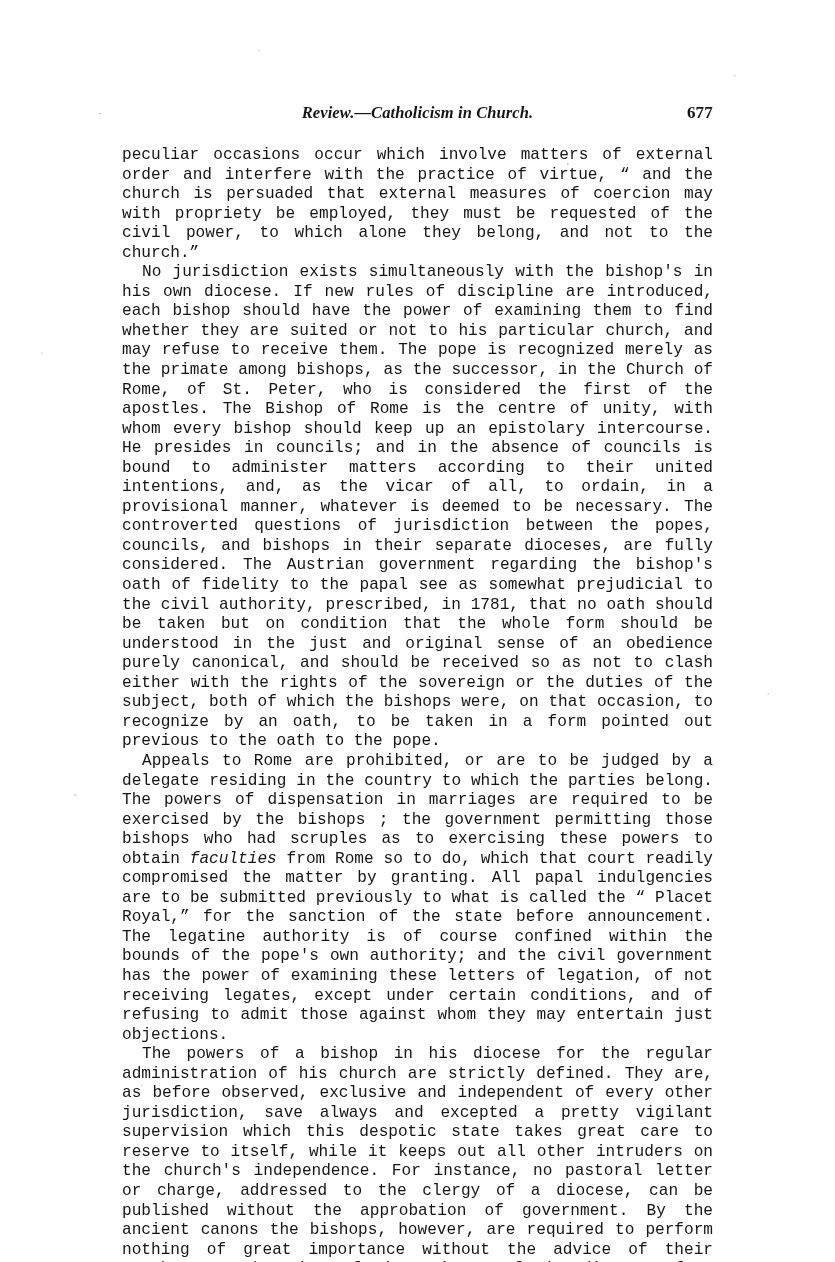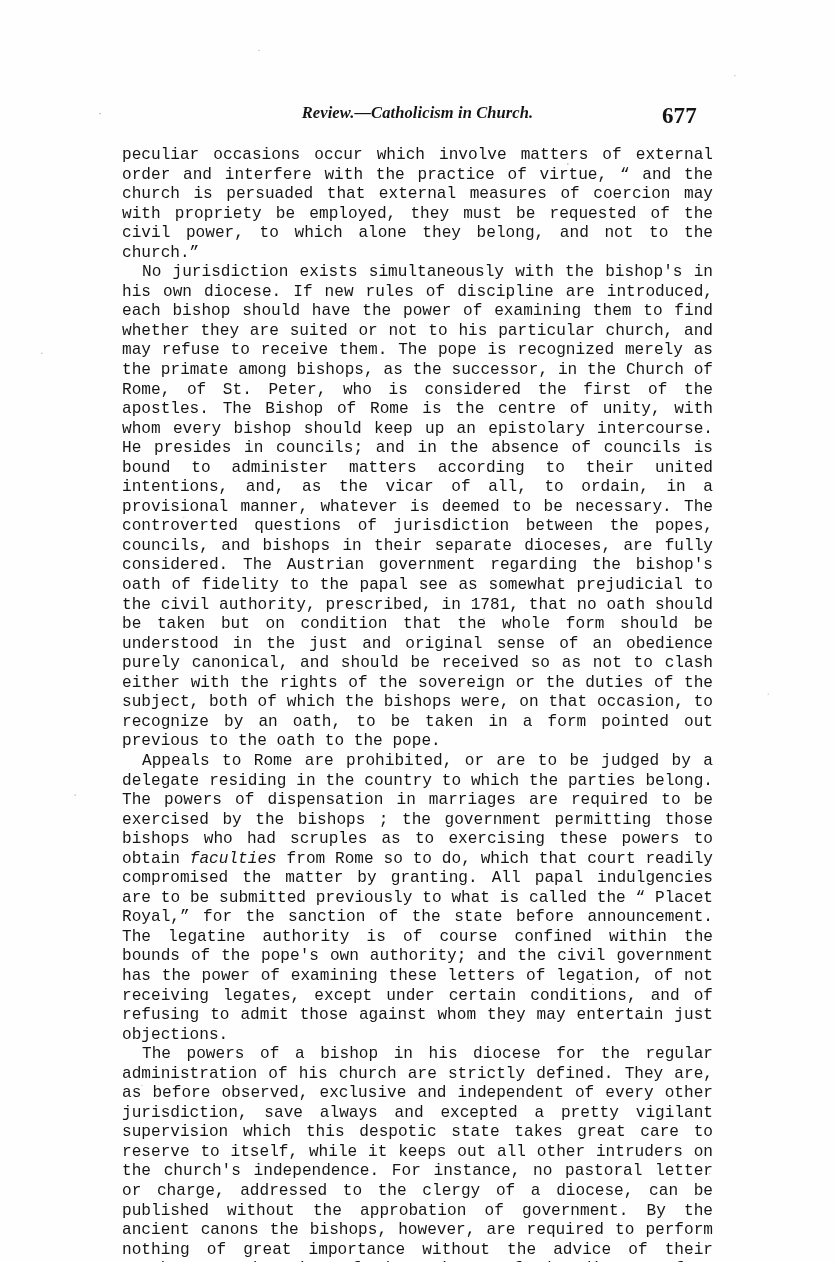--- a/index.html
+++ b/index.html
@@ -64,24 +64,24 @@
     top: 0;
     text-align: center;
     font-style: italic;
     font-weight: 700;
     font-size: 16.5px;
     letter-spacing: .1px;
     white-space: nowrap;
   }
   .head-folio {
     position: absolute;
-    right: 16px;
+    right: 0;
     top: 0;
     font-weight: 700;
-    font-size: 23px;
+    font-size: 17px;
     letter-spacing: .2px;
   }
 
   
   .textblock {
     position: absolute;
     left: 122px;
     top: 146px;
     width: 591px;
     font-size: 16.1px;

